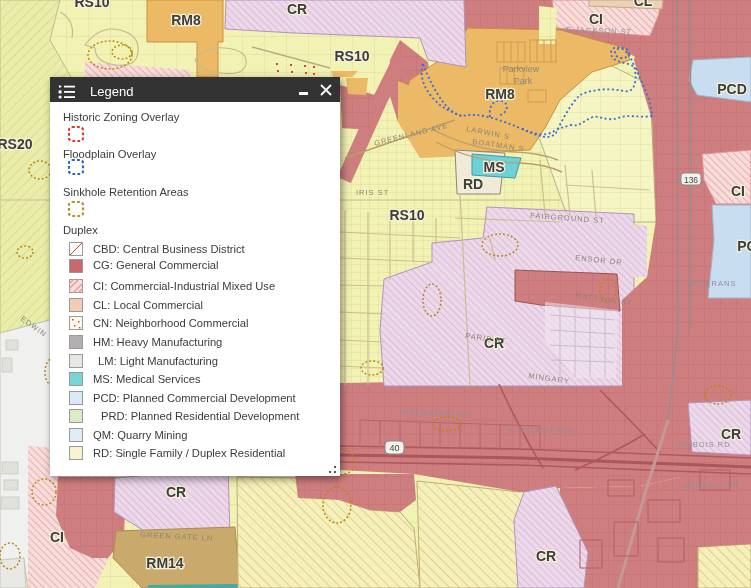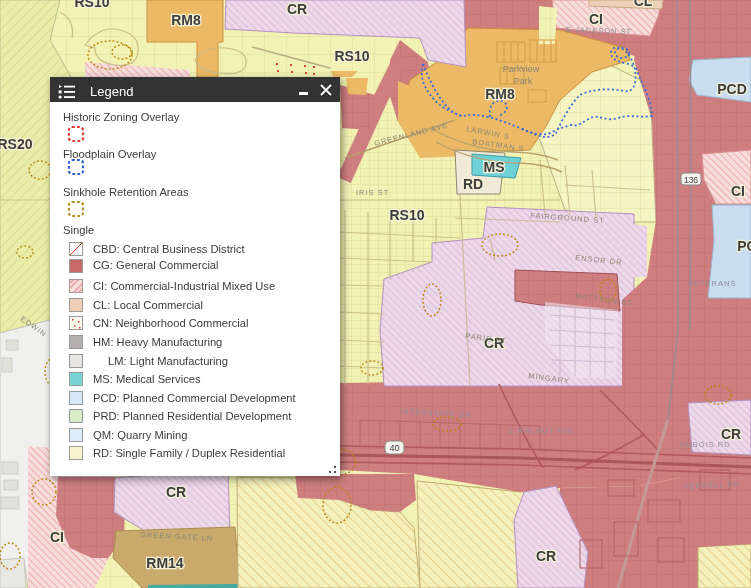--- a/index.html
+++ b/index.html
@@ -380,21 +380,21 @@
   <div style="position:absolute;left:13px;top:71px;font-size:11.2px;color:#3b3b3b;">Floodplain Overlay</div>
   <svg width="18" height="18" style="position:absolute;left:17px;top:81px">
         <rect x="2" y="2" width="14" height="14" rx="3" fill="none" stroke="#2d5fd0" stroke-width="2.2" stroke-dasharray="2.8 2.2"></rect>
       </svg>
 
   <div style="position:absolute;left:13px;top:109px;font-size:11.2px;color:#3b3b3b;">Sinkhole Retention Areas</div>
   <svg width="18" height="18" style="position:absolute;left:17px;top:123px">
         <rect x="2" y="2" width="14" height="14" rx="3" fill="none" stroke="#b09222" stroke-width="2.2" stroke-dasharray="2.8 2.2"></rect>
       </svg>
 
-  <div style="position:absolute;left:13px;top:147px;font-size:11.2px;color:#3b3b3b;">Single</div>
+  <div style="position:absolute;left:13px;top:147px;font-size:11.2px;color:#3b3b3b;">Duplex</div>
 
   <div id="zrows" style="position:absolute;left:19px;top:163px;font-size:11.2px;color:#3b3b3b;">
 
 <div style="display:flex;align-items:center;height:18.55px;">
           <svg width="14" height="14" style="flex:none">
             <rect x="0.5" y="0.5" width="13" height="13" fill="#fff" stroke="#999"></rect>
             <line x1="1" y1="13" x2="13" y2="1" stroke="#e0392e" stroke-width="1"></line>
           </svg>
           <span style="margin-left:10px;white-space:nowrap;">CBD: Central Business District</span>
         </div>
@@ -444,38 +444,38 @@
           <svg width="14" height="14" style="flex:none">
             <rect x="0.5" y="0.5" width="13" height="13" fill="#b5b0b0" stroke="#999"></rect>
           </svg>
           <span style="margin-left:10px;white-space:nowrap;">HM: Heavy Manufacturing</span>
         </div>
 
 <div style="display:flex;align-items:center;height:18.55px;">
           <svg width="14" height="14" style="flex:none">
             <rect x="0.5" y="0.5" width="13" height="13" fill="#e9e7e4" stroke="#999"></rect>
           </svg>
-          <span style="margin-left:10px;white-space:nowrap;padding-left:15px;">LM: Light Manufacturing</span>
+          <span style="margin-left:0;white-space:nowrap;padding-left:15px;">LM: Light Manufacturing</span>
         </div>
 
 <div style="display:flex;align-items:center;height:18.55px;">
           <svg width="14" height="14" style="flex:none">
             <rect x="0.5" y="0.5" width="13" height="13" fill="#79d4d5" stroke="#999"></rect>
           </svg>
           <span style="margin-left:10px;white-space:nowrap;">MS: Medical Services</span>
         </div>
 
 <div style="display:flex;align-items:center;height:18.55px;">
           <svg width="14" height="14" style="flex:none">
             <rect x="0.5" y="0.5" width="13" height="13" fill="#d8e9f7" stroke="#999"></rect>
           </svg>
           <span style="margin-left:10px;white-space:nowrap;">PCD: Planned Commercial Development</span>
         </div>
 
-<div style="display:flex;align-items:center;height:18.55px;">
+<div style="display:flex;align-items:center;height:18.55px;gap:8px;">
           <svg width="14" height="14" style="flex:none">
             <rect x="0.5" y="0.5" width="13" height="13" fill="#daecc5" stroke="#999"></rect>
           </svg>
           <span style="margin-left:10px;white-space:nowrap;">PRD: Planned Residential Development</span>
         </div>
 
 <div style="display:flex;align-items:center;height:18.55px;">
           <svg width="14" height="14" style="flex:none">
             <rect x="0.5" y="0.5" width="13" height="13" fill="#ddeef8" stroke="#999"></rect>
           </svg>

